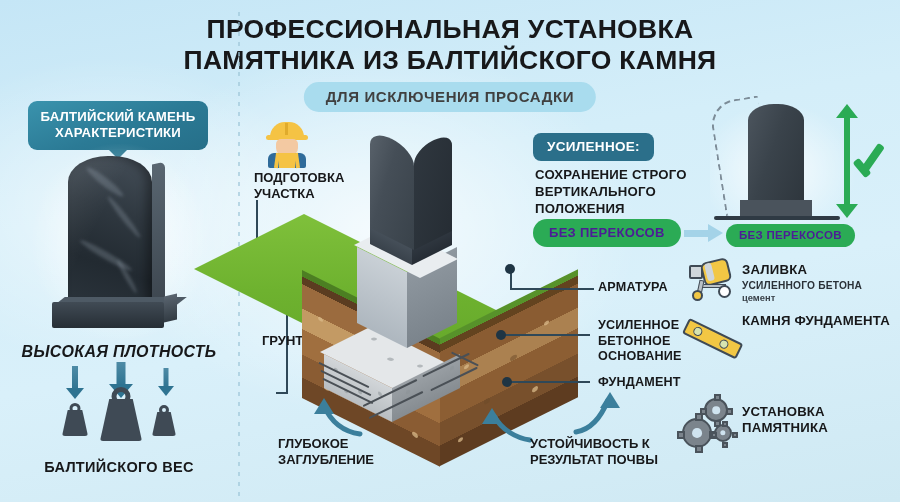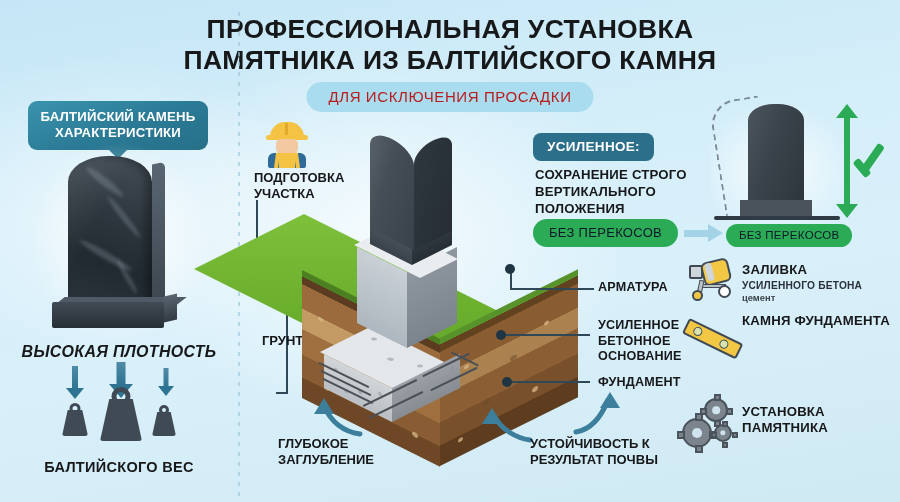--- a/index.html
+++ b/index.html
@@ -25,22 +25,22 @@
     color: #17181a;
     font-weight: bold;
     font-size: 26.5px;
     letter-spacing: 0.3px;
     line-height: 1.16;
   }
   .title .l2 { display: block; }
   .subtitle-pill {
     position: absolute; left: 50%; top: 82px; transform: translateX(-50%);
     background: #a9dcee;
-    color: #b91c1c;
-    font-weight: normal;
+    color: #404040;
+    font-weight: bold;
     font-size: 15px;
     letter-spacing: 0.6px;
     padding: 6px 22px 7px;
     border-radius: 16px;
     white-space: nowrap;
   }
 
   
   .divider {
     position: absolute; left: 238px; top: 12px; bottom: 6px;
@@ -275,21 +275,21 @@
   .res-badge {
     position: absolute; left: 533px; top: 133px;
     background: #2b6f8a; color: #fff; font-weight: bold; font-size: 13.5px;
     padding: 6px 14px 7px; border-radius: 8px; letter-spacing: .3px;
   }
   #res-text {
     position: absolute; left: 535px; top: 167px; width: 180px;
     font-weight: bold; font-size: 13.2px; color: #17181a; line-height: 1.28; letter-spacing: .2px;
   }
   .green-pill {
-    position: absolute; background: #2bab55; color: #0f172a; font-weight: normal;
+    position: absolute; background: #2bab55; color: #4c1d95; font-weight: bold;
     font-size: 13px; padding: 6px 16px 7px; border-radius: 15px; letter-spacing: .3px;
     white-space: nowrap;
   }
   #pill-1 { left: 533px; top: 219px; }
   #pill-2 { left: 726px; top: 224px; font-size: 11.5px; padding: 5px 13px 6px; }
 
   .blue-arrow { position: absolute; left: 684px; top: 224px; width: 40px; height: 18px; }
   .blue-arrow .sh { position: absolute; left: 0; top: 6px; width: 26px; height: 7px; background: #a4d3e8; }
   .blue-arrow .hd {
     position: absolute; left: 24px; top: 0; width: 0; height: 0;

